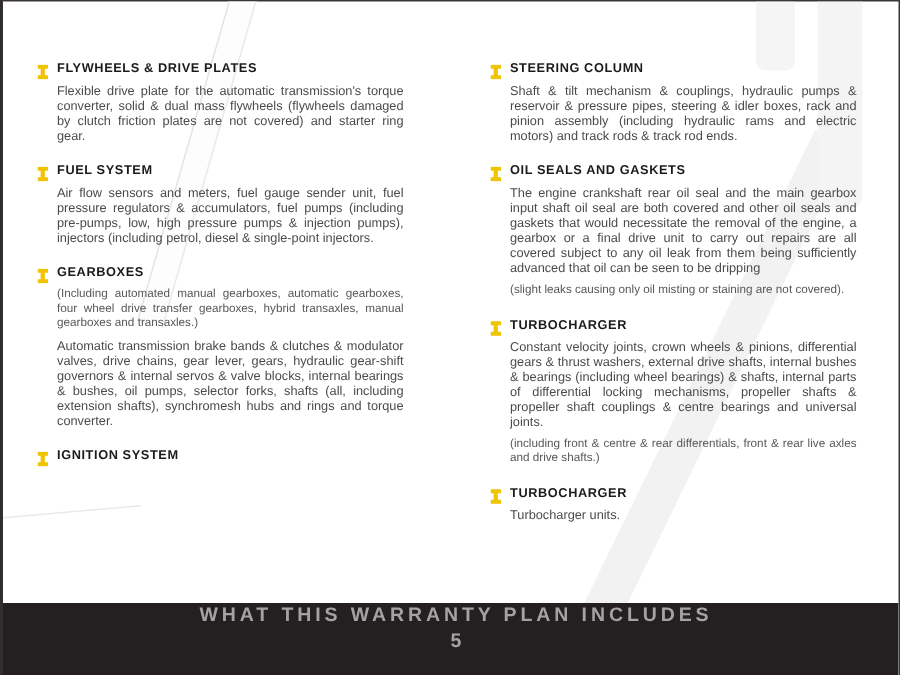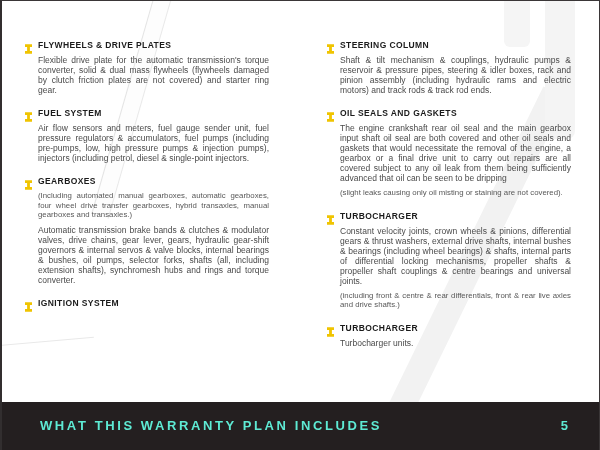--- a/index.html
+++ b/index.html
@@ -43,23 +43,23 @@
     font-size:8.5px; font-weight:bold; color:#1b1b1b; letter-spacing:0.4px;
   }
   .para {
     margin:0 0 5px 13px; font-size:8.5px; line-height:10px;
     color:#4a4a4a; text-align:justify;
   }
   .para.note { font-size:7.8px; line-height:9.5px; color:#585858; }
 
   .footer {
     position:absolute; left:0; right:0; bottom:0; height:48px; z-index:2;
-    background:#241f20; color:#5eead4;
+    background:#241f20; color:#a3a3a3;
     display:flex; align-items:center; justify-content:space-between;
-    padding:0 31px 2px 38px; box-sizing:border-box;
+    padding:0 31px 16px 38px; box-sizing:border-box;flex-direction:column;
   }
   .footer-title { font-size:13px; font-weight:bold; letter-spacing:2.6px; }
   .page-num { font-size:13px; font-weight:bold; }
 </style>
 </head>
 <body>
 
 <div class="page">
   <div class="bg">
     <div class="stripe-left"></div>

